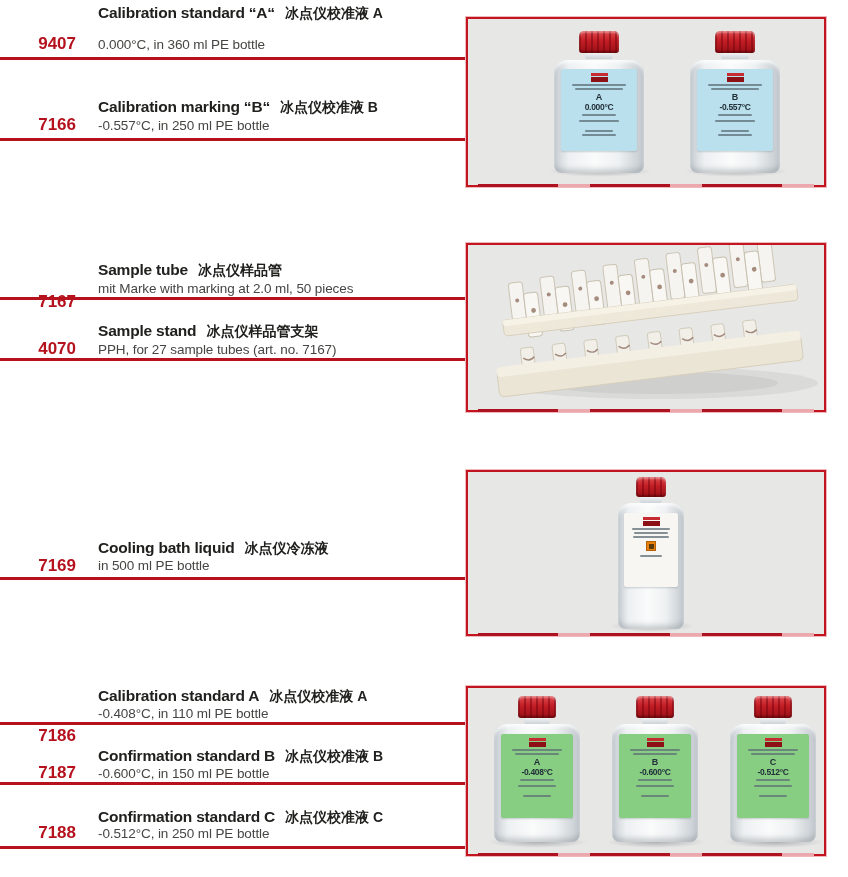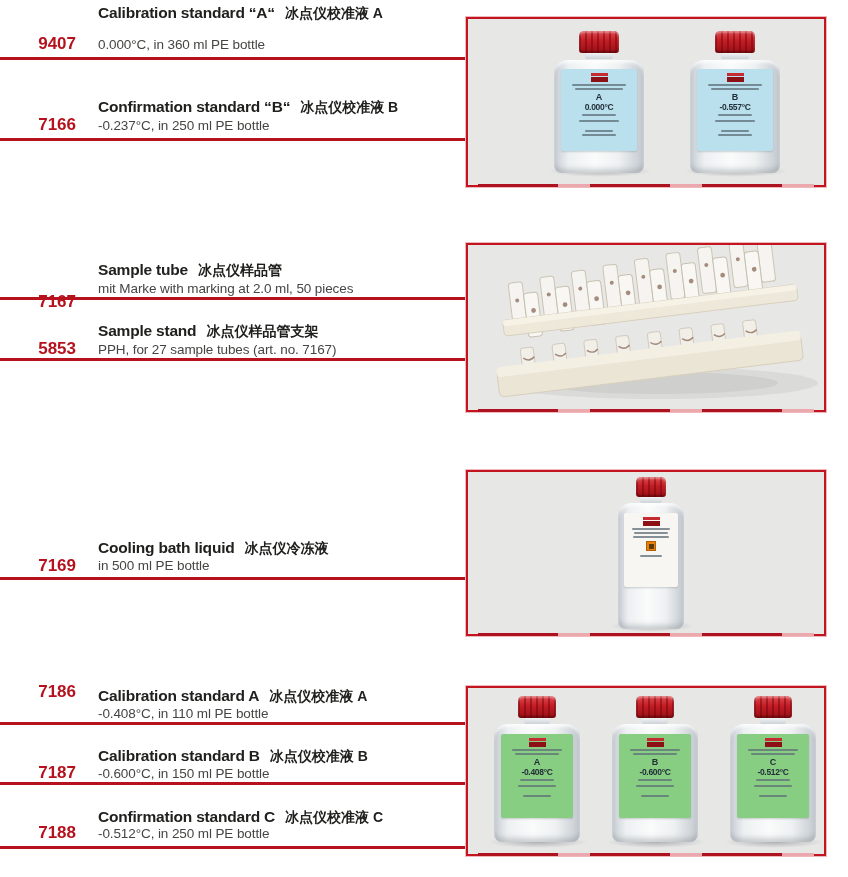--- a/index.html
+++ b/index.html
@@ -90,66 +90,66 @@
     <div class="ptitle" style="top:4px">
       <span>Calibration standard “A“</span><span class="zh">冰点仪校准液 A</span>
     </div>
     <div class="pdesc" style="top:37px">0.000°C, in 360 ml PE bottle</div>
     <div class="pnum" style="top:34px">9407</div>
     <div class="pline" style="top:57px"></div>
   </div>
 
   <div class="prow">
     <div class="ptitle" style="top:98px">
-      <span>Confirmation standard “B“</span><span class="zh">冰点仪校准液 B</span>
-    </div>
-    <div class="pdesc" style="top:118px">-0.237°C, in 250 ml PE bottle</div>
+      <span>Calibration marking “B“</span><span class="zh">冰点仪校准液 B</span>
+    </div>
+    <div class="pdesc" style="top:118px">-0.557°C, in 250 ml PE bottle</div>
     <div class="pnum" style="top:115px">7166</div>
     <div class="pline" style="top:138px"></div>
   </div>
 
   <div class="prow">
     <div class="ptitle" style="top:261px">
       <span>Sample tube</span><span class="zh">冰点仪样品管</span>
     </div>
     <div class="pdesc" style="top:281px">mit Marke with marking at 2.0 ml, 50 pieces</div>
     <div class="pnum" style="top:292px">7167</div>
     <div class="pline" style="top:297px"></div>
   </div>
 
   <div class="prow">
     <div class="ptitle" style="top:322px">
       <span>Sample stand</span><span class="zh">冰点仪样品管支架</span>
     </div>
     <div class="pdesc" style="top:342px">PPH, for 27 sample tubes (art. no. 7167)</div>
-    <div class="pnum" style="top:339px">5853</div>
+    <div class="pnum" style="top:339px">4070</div>
     <div class="pline" style="top:358px"></div>
   </div>
 
   <div class="prow">
     <div class="ptitle" style="top:539px">
       <span>Cooling bath liquid</span><span class="zh">冰点仪冷冻液</span>
     </div>
     <div class="pdesc" style="top:558px">in 500 ml PE bottle</div>
     <div class="pnum" style="top:556px">7169</div>
     <div class="pline" style="top:577px"></div>
   </div>
 
   <div class="prow">
     <div class="ptitle" style="top:687px">
       <span>Calibration standard A</span><span class="zh">冰点仪校准液 A</span>
     </div>
     <div class="pdesc" style="top:706px">-0.408°C, in 110 ml PE bottle</div>
-    <div class="pnum" style="top:682px">7186</div>
+    <div class="pnum" style="top:726px">7186</div>
     <div class="pline" style="top:722px"></div>
   </div>
 
   <div class="prow">
     <div class="ptitle" style="top:747px">
-      <span>Calibration standard B</span><span class="zh">冰点仪校准液 B</span>
+      <span>Confirmation standard B</span><span class="zh">冰点仪校准液 B</span>
     </div>
     <div class="pdesc" style="top:766px">-0.600°C, in 150 ml PE bottle</div>
     <div class="pnum" style="top:763px">7187</div>
     <div class="pline" style="top:782px"></div>
   </div>
 
   <div class="prow">
     <div class="ptitle" style="top:808px">
       <span>Confirmation standard C</span><span class="zh">冰点仪校准液 C</span>
     </div>

